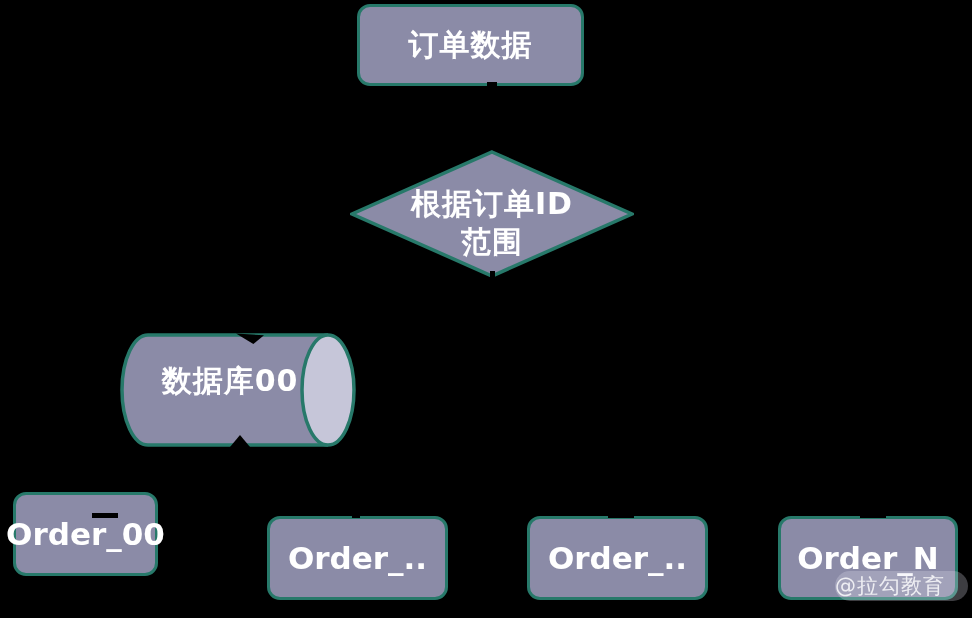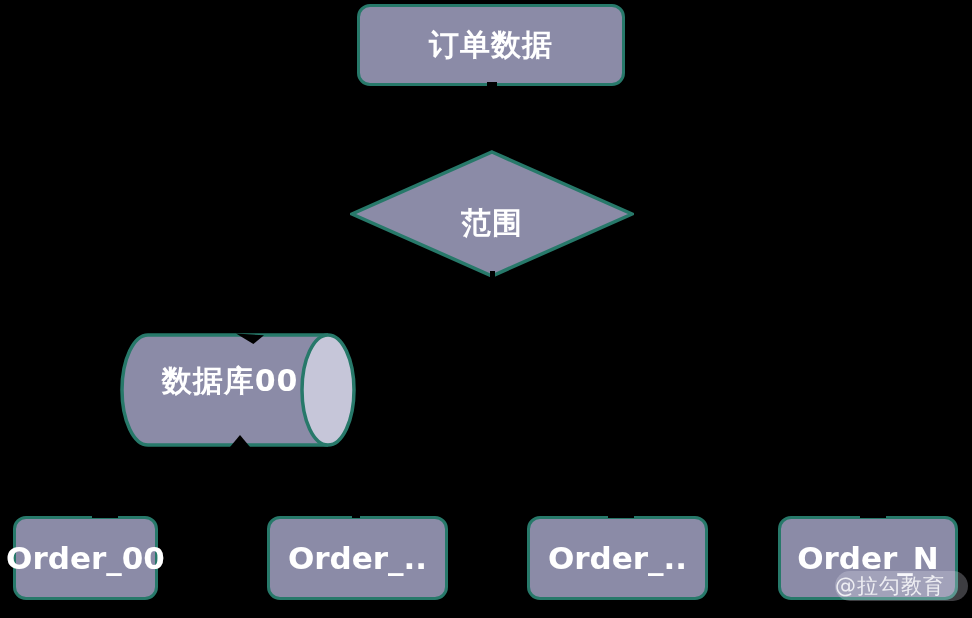--- a/index.html
+++ b/index.html
@@ -20,22 +20,22 @@
     border-radius: 13px;
     display: flex;
     align-items: center;
     justify-content: center;
     color: #fff;
     font-weight: 700;
     font-size: 30px;
     letter-spacing: 1px;
   }
   .pbox.order { font-size: 31px; letter-spacing: 0; }
-  #node-source { left: 357px; top: 4px;  width: 268px; height: 82px; }
-  #node-t1 { left: 13px;  top: 516px; width: 145px; height: 84px; }
+  #node-source { left: 357px; top: 4px;  width: 227px; height: 82px; }
+  #node-t1 { left: 13px;  top: 492px; width: 145px; height: 84px; }
   #node-t2 { left: 267px; top: 516px; width: 181px; height: 84px; }
   #node-t3 { left: 527px; top: 516px; width: 181px; height: 84px; }
   #node-t4 { left: 778px; top: 516px; width: 180px; height: 84px; }
 
   
   .diamond-wrap { position: absolute; left: 350px; top: 150px; width: 284px; height: 128px; }
   .diamond-wrap svg { position: absolute; left: 0; top: 0; }
   .diamond-label {
     position: absolute; left: 0; top: 0; width: 284px; height: 128px;
     box-sizing: border-box; padding-top: 18px;
@@ -83,20 +83,21 @@
 
   <div id="node-source" class="pbox">
     <span>订单数据</span>
   </div>
 
   <div class="diamond-wrap">
     <svg width="284" height="128" viewBox="0 0 284 128">
       <polygon points="142,2 282,64 142,126 2,64" fill="#8B8BA7" stroke="#27796A" stroke-width="3.5"></polygon>
     </svg>
     <div class="diamond-label">
+      <span>根据订单ID</span>
       <span>范围</span>
     </div>
   </div>
 
   <div id="node-db0" class="cyl-wrap">
     <svg width="240" height="114" viewBox="0 0 240 114">
       <path d="M 210 2 L 30 2 A 26 55 0 0 0 30 112 L 210 112" fill="#8B8BA7" stroke="#27796A" stroke-width="3.5"></path>
       <ellipse cx="210" cy="57" rx="26" ry="55" fill="#C6C6D9" stroke="#27796A" stroke-width="3.5"></ellipse>
     </svg>
     <div class="cyl-label">数据库00</div>

